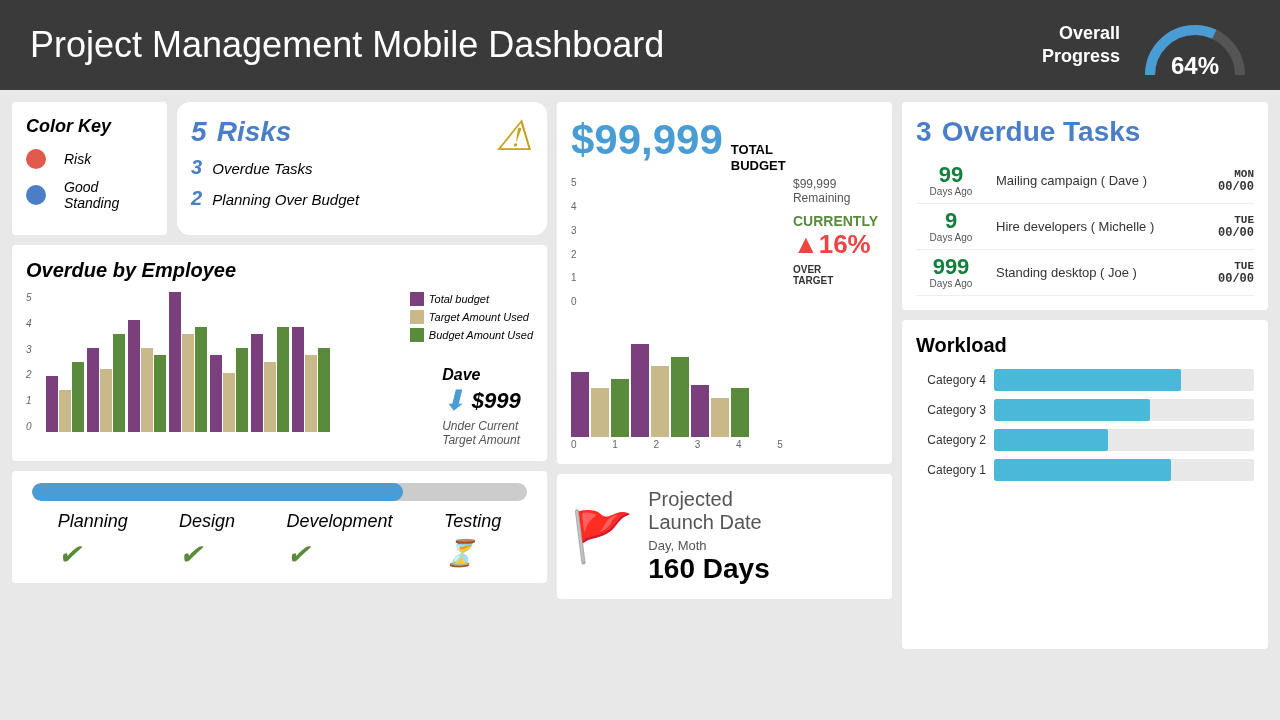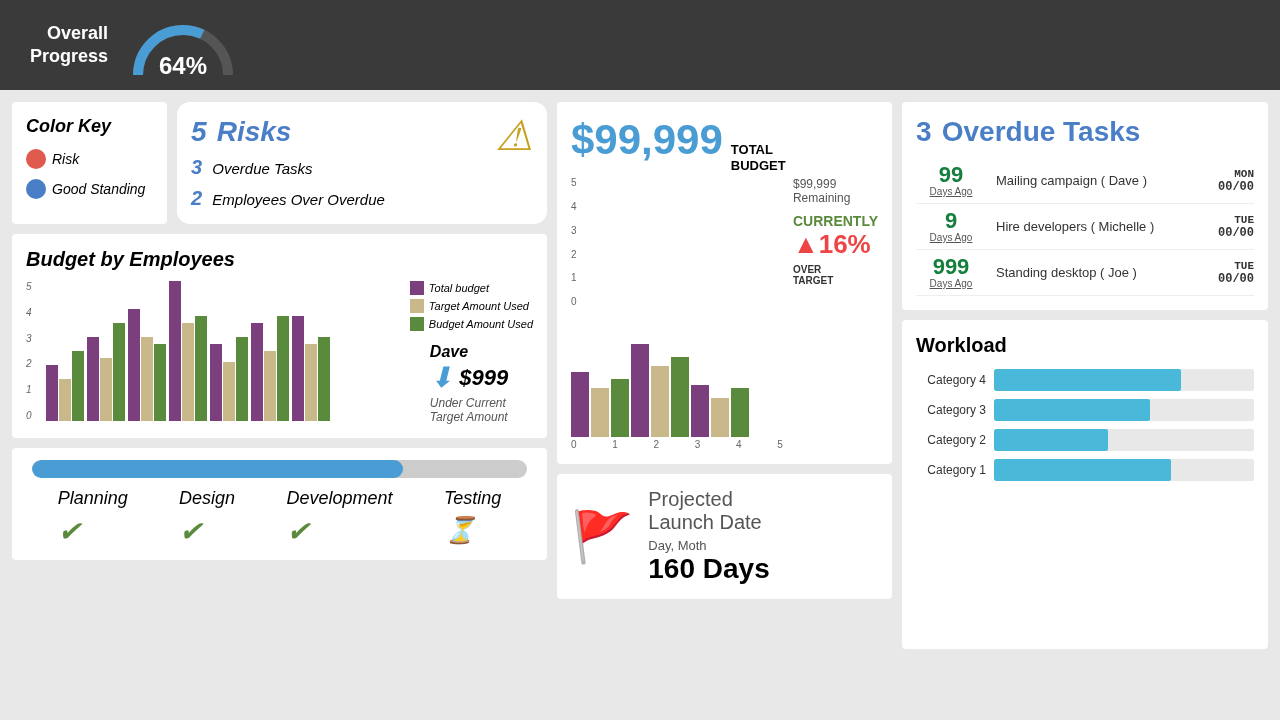--- a/index.html
+++ b/index.html
@@ -27,21 +27,21 @@
 
     
     .card { background: white; border-radius: 4px; padding: 14px; }
 
     
     .left-col { display: flex; flex-direction: column; gap: 10px; font-style: italic; }
     .top-left { display: flex; gap: 10px; }
 
     .color-key-card { flex: 0 0 155px; }
     .color-key-title { font-size: 18px; font-weight: 600; margin-bottom: 12px; }
-    .key-item { display: flex; align-items: center; gap: 6px; margin-bottom: 10px; }
+    .key-item { display: flex; align-items: center; gap: 18px; margin-bottom: 10px; }
     .key-dot { width: 20px; height: 20px; border-radius: 50%; flex-shrink: 0; }
     .key-dot-risk { background: #e05a4e; }
     .key-dot-good { background: #4a7ec7; }
     .key-label { font-size: 14px; }
 
     .risks-card { flex: 1; border-radius: 13px; }
     .risks-header { display: flex; justify-content: space-between; align-items: flex-start; }
     .risks-title { font-size: 22px; font-weight: 600; }
     .risks-title span { color: #4a7ec7; font-size: 28px; margin-right: 4px; }
     .warning-icon { font-size: 42px; color: #c8a020; margin-top: -5px; }
@@ -60,21 +60,21 @@
     .legend-box-green { background: #5a8a3c; }
 
     .bar-chart { display: flex; align-items: flex-end; gap: 3px; height: 140px; position: relative; }
     .bar-group { display: flex; align-items: flex-end; gap: 1px; }
     .bar { width: 12px; }
     .bar-purple { background: #7b3f7e; }
     .bar-tan { background: #c8b88a; }
     .bar-green { background: #5a8a3c; }
     .chart-y-labels { display: flex; flex-direction: column-reverse; justify-content: space-between; height: 140px; font-size: 10px; color: #666; margin-right: 4px; }
 
-    .dave-section { margin-top: 12px; display: flex; align-items: center; gap: 10px; padding-left: 20px; }
+    .dave-section { margin-top: 24px; display: flex; align-items: center; gap: 10px; padding-left: 20px; justify-content: center; }
     .dave-name { font-size: 16px; font-weight: 600; }
     .dave-arrow { color: #4a9cd4; font-size: 28px; }
     .dave-amount { font-size: 22px; font-weight: 700; }
     .dave-desc { font-size: 12px; color: #555; margin-top: 2px; }
 
     
     .progress-bar-section { background: white; border-radius: 4px; padding: 12px 20px; }
     .progress-track { background: #ccc; height: 18px; border-radius: 9px; overflow: hidden; margin-bottom: 10px; }
     .progress-fill { background: #4a9cd4; height: 100%; border-radius: 9px; width: 75%; }
     .stages { display: flex; justify-content: space-around; }
@@ -109,36 +109,37 @@
     .launch-days { font-size: 28px; font-weight: 700; }
 
     
     .right-col { display: flex; flex-direction: column; gap: 10px; }
     .overdue-card { }
     .overdue-title { font-size: 22px; font-weight: 600; margin-bottom: 10px; }
     .overdue-title span { color: #4a7ec7; font-size: 28px; margin-right: 4px; }
     .overdue-item { display: flex; align-items: center; gap: 10px; padding: 6px 0; border-bottom: 1px solid #eee; }
     .overdue-days { text-align: center; min-width: 70px; }
     .days-num { font-size: 22px; font-weight: 700; color: #15803d; line-height: 1; }
-    .days-label { font-size: 10px; color: #555; text-decoration: underline; }
+    .days-label { font-size: 10px; color: #555; }
     .overdue-desc { flex: 1; font-size: 13px; color: #333; }
     .overdue-date { text-align: right; font-size: 12px; font-weight: 600; color: #333; min-width: 55px; font-family: Liberation Mono, monospace; }
     .overdue-day { font-size: 11px; font-weight: 700; }
 
     .workload-card { flex: 1; }
     .workload-title { font-size: 20px; font-weight: 600; margin-bottom: 12px; }
     .workload-bar-row { display: flex; align-items: center; gap: 8px; margin-bottom: 8px; }
     .workload-label { font-size: 12px; color: #333; min-width: 70px; text-align: right; }
     .workload-bar-bg { flex: 1; height: 22px; background: #e8e8e8; border-radius: 2px; overflow: hidden; }
     .workload-bar-fill { height: 100%; background: #4ab8d8; border-radius: 2px; }
   </style>
 </head>
 <body>
 
 <div class="header">
+  <h1 class="header-title">Project Management Mobile Dashboard</h1>
   <div class="header-progress">
     <div class="progress-label">Overall<br>Progress</div>
     <div class="progress-gauge">
       <svg width="110" height="70" viewBox="0 0 110 70">
 
         <path d="M 10 65 A 45 45 0 0 1 100 65" fill="none" stroke="#555" stroke-width="10"></path>
 
         <path d="M 10 65 A 45 45 0 0 1 100 65" fill="none" stroke="#4a9cd4" stroke-width="10" stroke-dasharray="141.4" stroke-dashoffset="50.9"></path>
       </svg>
       <span class="progress-pct">64%</span>
@@ -169,30 +170,30 @@
             <div class="risks-title">
               <span>5</span>
               <span>Risks</span>
             </div>
             <div class="risks-item">
               <strong>3</strong>
               <span>Overdue Tasks</span>
             </div>
             <div class="risks-item">
               <strong>2</strong>
-              <span>Employees Over Overdue</span>
+              <span>Planning Over Budget</span>
             </div>
           </div>
           <div class="warning-icon">⚠</div>
         </div>
       </div>
     </div>
 
     <div class="card budget-card">
-      <div class="budget-title">Budget by Employees</div>
+      <div class="budget-title">Overdue by Employee</div>
       <div class="budget-content">
         <div class="chart-y-labels">
           <span>0</span>
           <span>1</span>
           <span>2</span>
           <span>3</span>
           <span>4</span>
           <span>5</span>
         </div>
         <div class="budget-chart-area">

